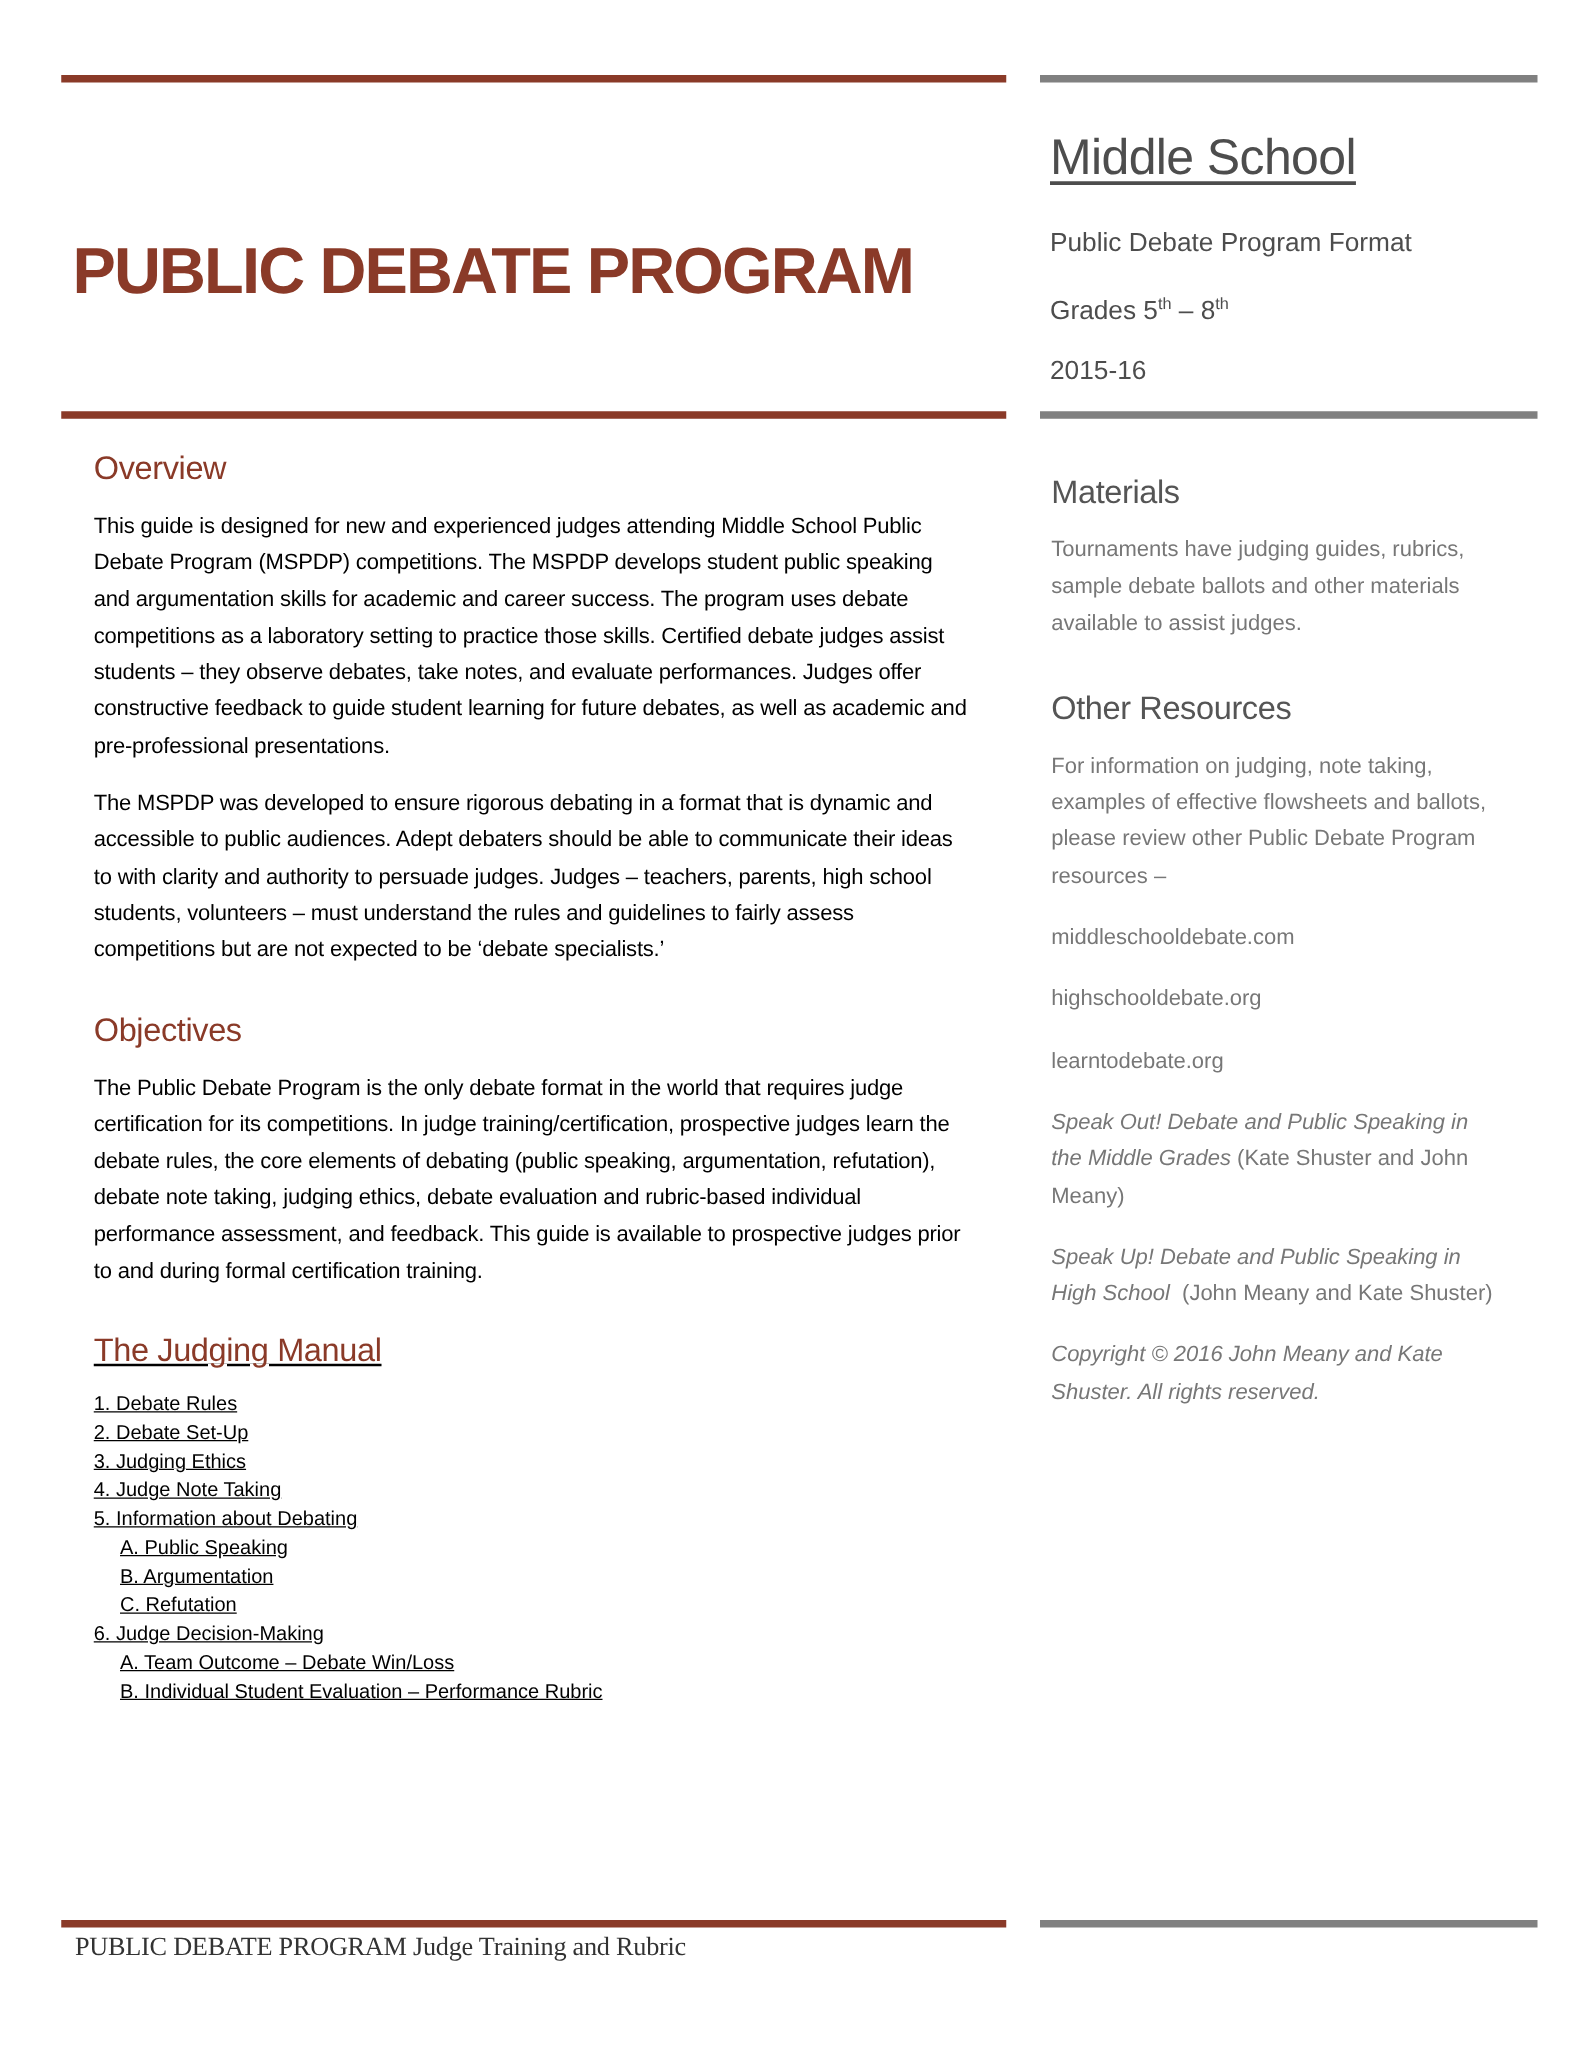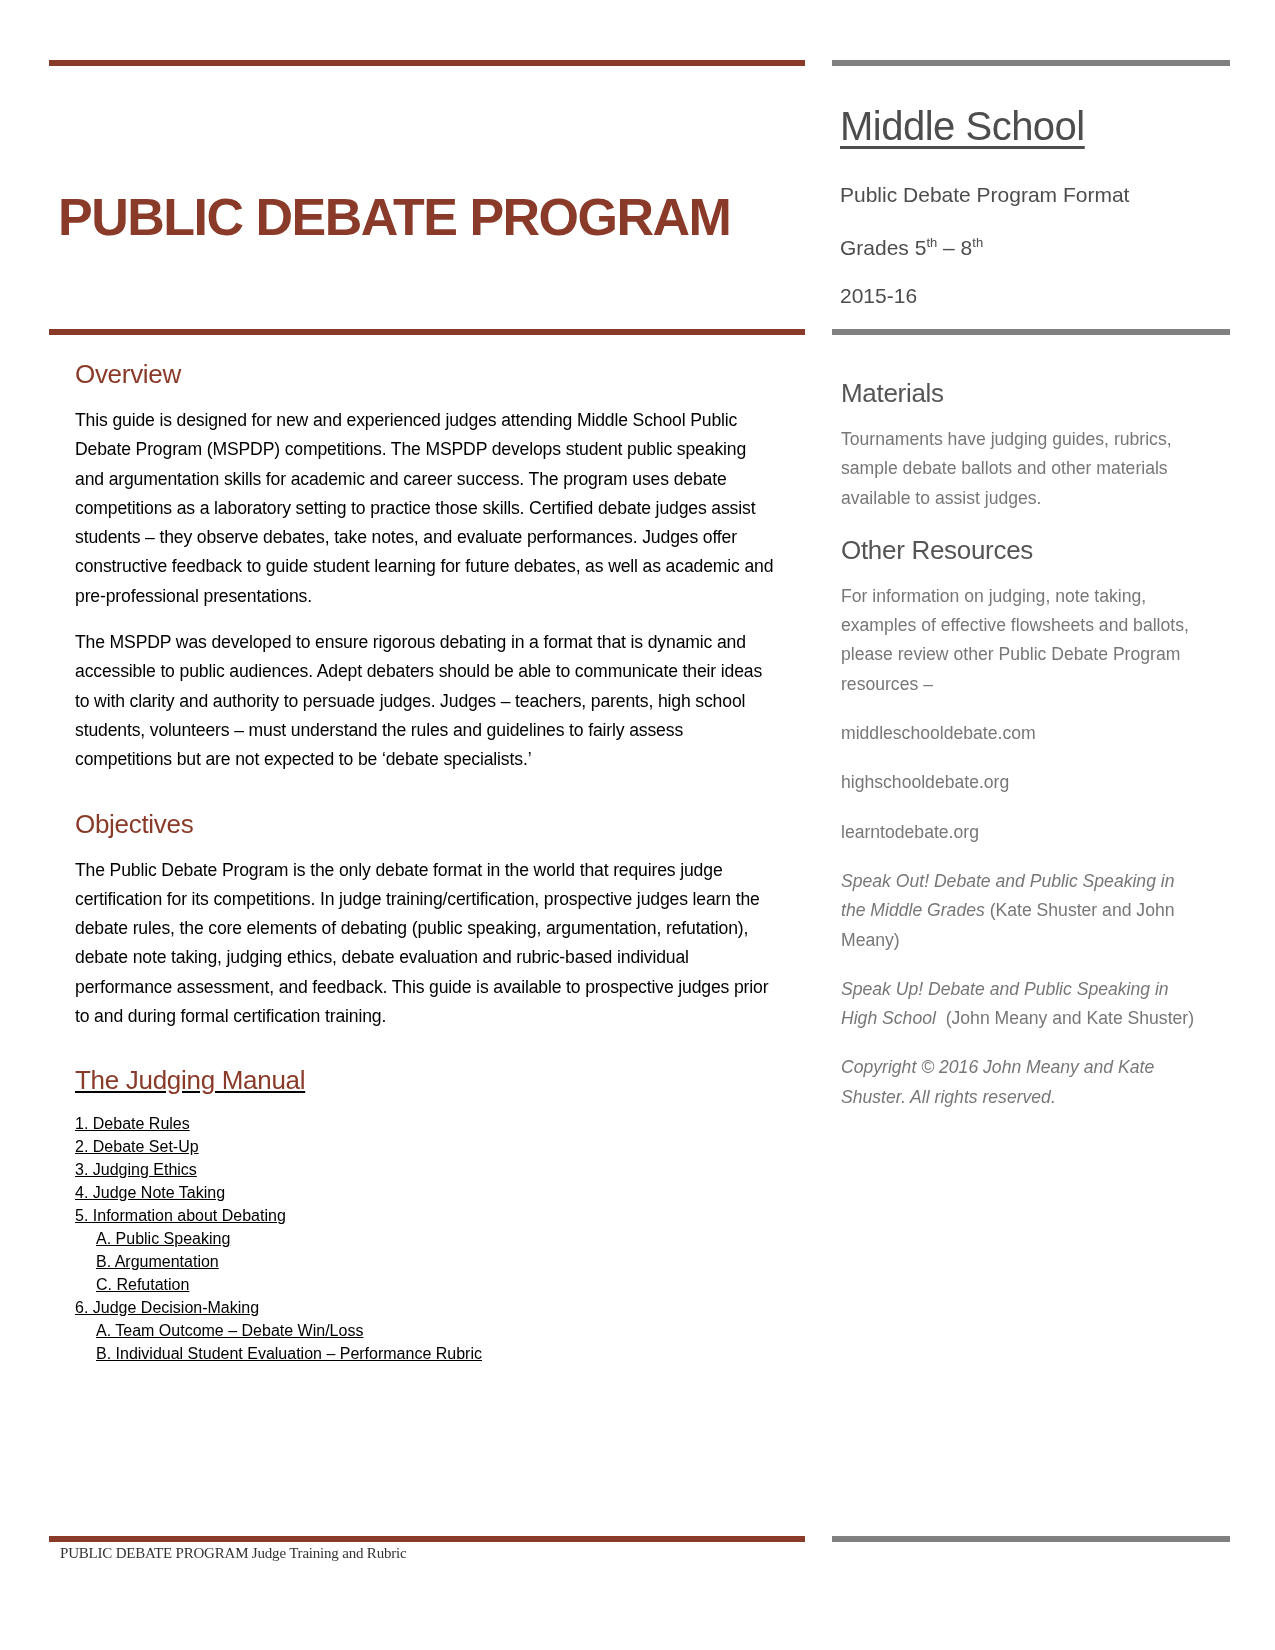--- a/index.html
+++ b/index.html
@@ -19,24 +19,24 @@
   .rh-line sup { font-size:13px; }
   .main { position:absolute; left:75px; top:359px; width:700px; }
   .h2 { color:#8a3a28; font-size:26px; margin:0 0 16px 0; font-weight:normal; letter-spacing:-0.3px;}
   .para { font-size:17.6px; line-height:29.3px; margin:0 0 17px 0; letter-spacing:-0.15px; }
   .sec { margin-bottom:34px; }
   .toc { list-style:none; padding:0; margin:0; font-size:16px; line-height:23px; }
   .toc li.sub { padding-left:21px; }
   .side { position:absolute; left:841px; top:378px; width:360px; color:#777777; }
   .side .h3 { color:#555555; font-size:26px; margin:0 0 16px 0; font-weight:normal; letter-spacing:-0.3px;}
   .side p { font-size:17.6px; line-height:29.3px; margin:0 0 20px 0; }
-  .side .block { margin-bottom:22px; }
+  .side .block { margin-bottom:38px; }
   .copy { margin-top:70px; font-style:italic; }
   .footer-text { position:absolute; left:60px; top:1545px; font-family:"Liberation Serif", serif;
-                 font-size:15px; color:#333; letter-spacing:-0.2px; }
+                 font-size:21px; color:#333; letter-spacing:-0.2px; }
 </style>
 </head>
 <body>
 
 <div class="rule red" style="left:49px; top:60px; width:756px;"></div>
 <div class="rule gray" style="left:832px; top:60px; width:398px;"></div>
 
 <h1 class="title">
   <span>PUBLIC DEBATE PROGRAM</span>
 </h1>

